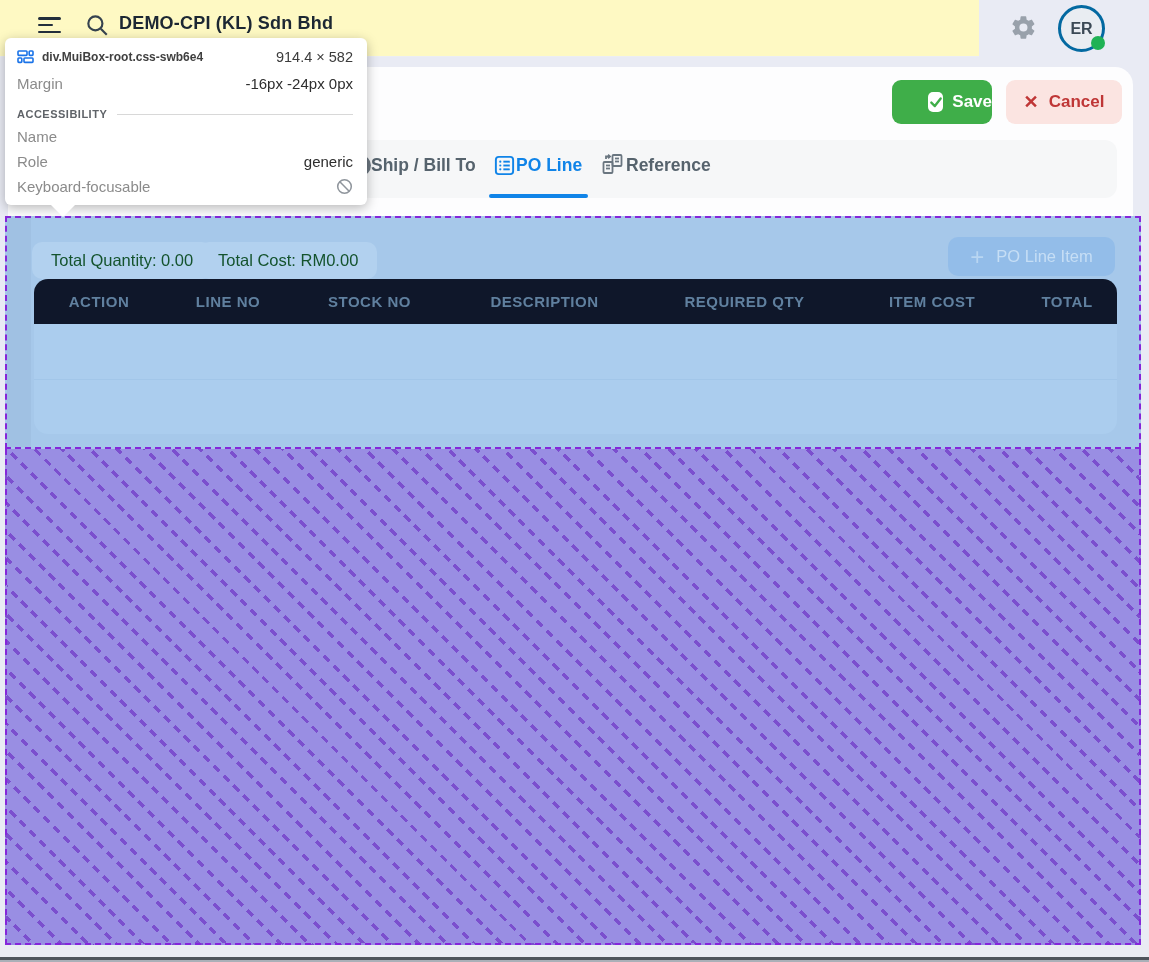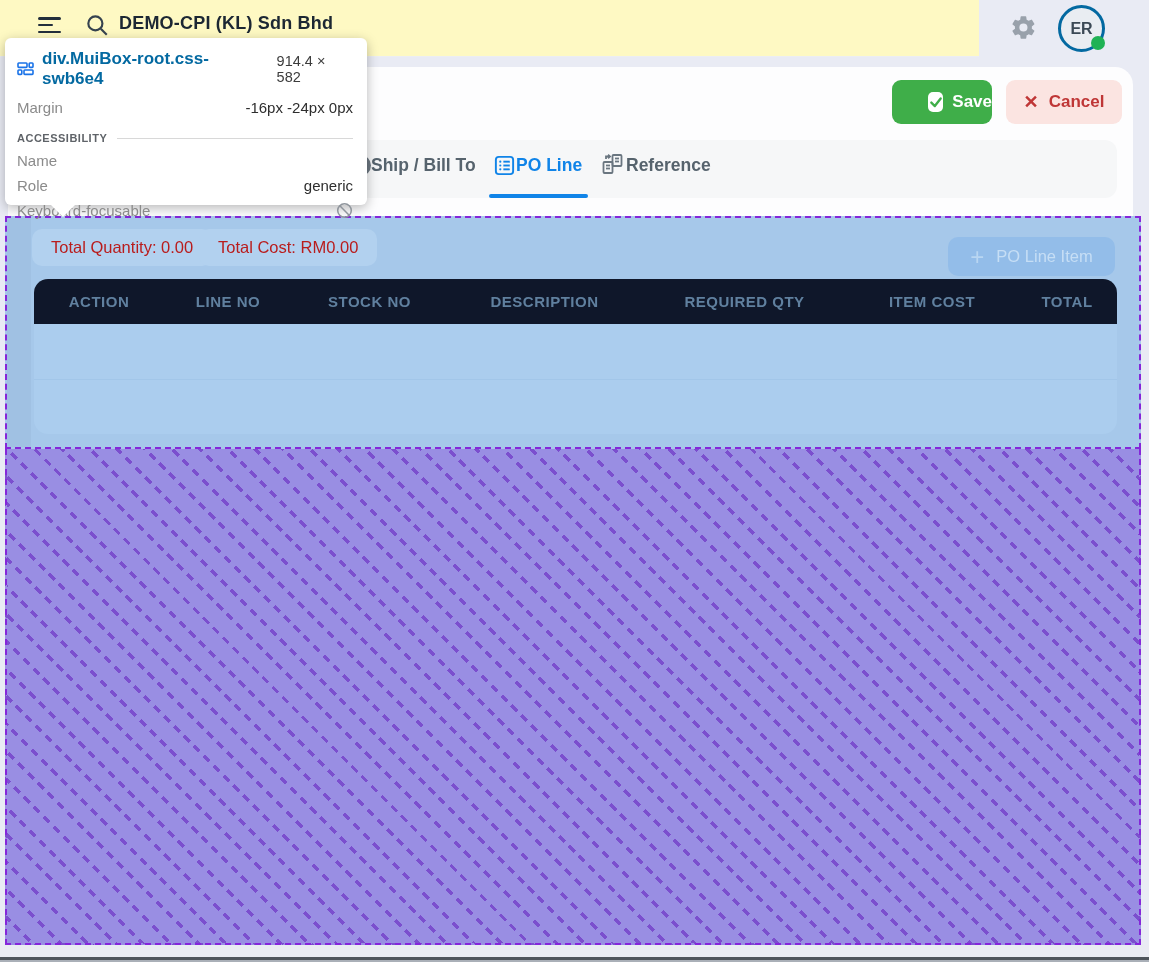--- a/index.html
+++ b/index.html
@@ -77,23 +77,23 @@
   
   .blue-region {
     position:absolute; left:5px; top:216px; width:1136px; height:233px;
     background:#a6c8ea; border:2px dashed #8526da; z-index:10;
   }
   .blue-region .edge-shade-l {
     position:absolute; left:0; top:0; width:24px; height:100%;
     background:rgba(70,80,120,0.06);
   }
   .chip {
-    position:absolute; top:11px; height:37px; padding:0 19px;
+    position:absolute; top:24px; height:37px; padding:0 19px;
     background:#b2d1ef; border-radius:10px; display:flex; align-items:center;
-    font-size:16.5px; font-weight:500; color:#b91c1c;
+    font-size:16.5px; font-weight:500; color:#14532d;
   }
   .chip-qty { left:25px; }
   .chip-cost { left:192px; }
   .add-line-btn {
     position:absolute; left:941px; top:19px; width:167px; height:39px;
     background:#93bde9; border:none; border-radius:10px;
     display:flex; align-items:center; justify-content:center; gap:12px; cursor:pointer;
     font-family:"Liberation Sans", sans-serif;
   }
   .add-line-btn .plus { font-size:24px; font-weight:400; color:#b9d6f2; line-height:1; }
@@ -125,21 +125,21 @@
   .bottom-line-dark { position:absolute; left:0; top:957px; width:1149px; height:3px; background:#4e545b; z-index:11; }
   .bottom-line-lite { position:absolute; left:0; top:960px; width:1149px; height:2px; background:#aab0b8; z-index:11; }
   
   .devtools-tip {
     position:absolute; left:5px; top:38px; width:362px; height:167px;
     background:#ffffff; border-radius:6px; z-index:50;
     box-shadow:0 3px 12px rgba(0,0,0,0.28);
     padding:11px 14px 8px 12px; font-size:15px;
   }
   .tip-row1 { display:flex; align-items:center; gap:8px; }
-  .tip-selector { font-weight:700; color:#0369a1; font-size:17px; }
+  .tip-selector { font-weight:700; color:#404040; font-size:12px; }
   .tip-dims { margin-left:auto; color:#3c3c3c; font-size:14.5px; }
   .tip-margin { display:flex; justify-content:space-between; margin-top:10px; }
   .tip-label { color:#8b8b8b; font-size:15px; }
   .tip-value { color:#2e2e2e; font-size:15px; }
   .tip-a11y { display:flex; align-items:center; gap:10px; margin-top:16px; }
   .tip-a11y-label { font-size:11px; font-weight:700; color:#5f6368; letter-spacing:.5px; }
   .tip-a11y-line { flex:1; height:1px; background:#d8d8d8; }
   .tip-kv { display:flex; justify-content:space-between; align-items:center; margin-top:8px; }
   .tip-arrow {
     position:absolute; left:46px; top:100%; width:0; height:0;

